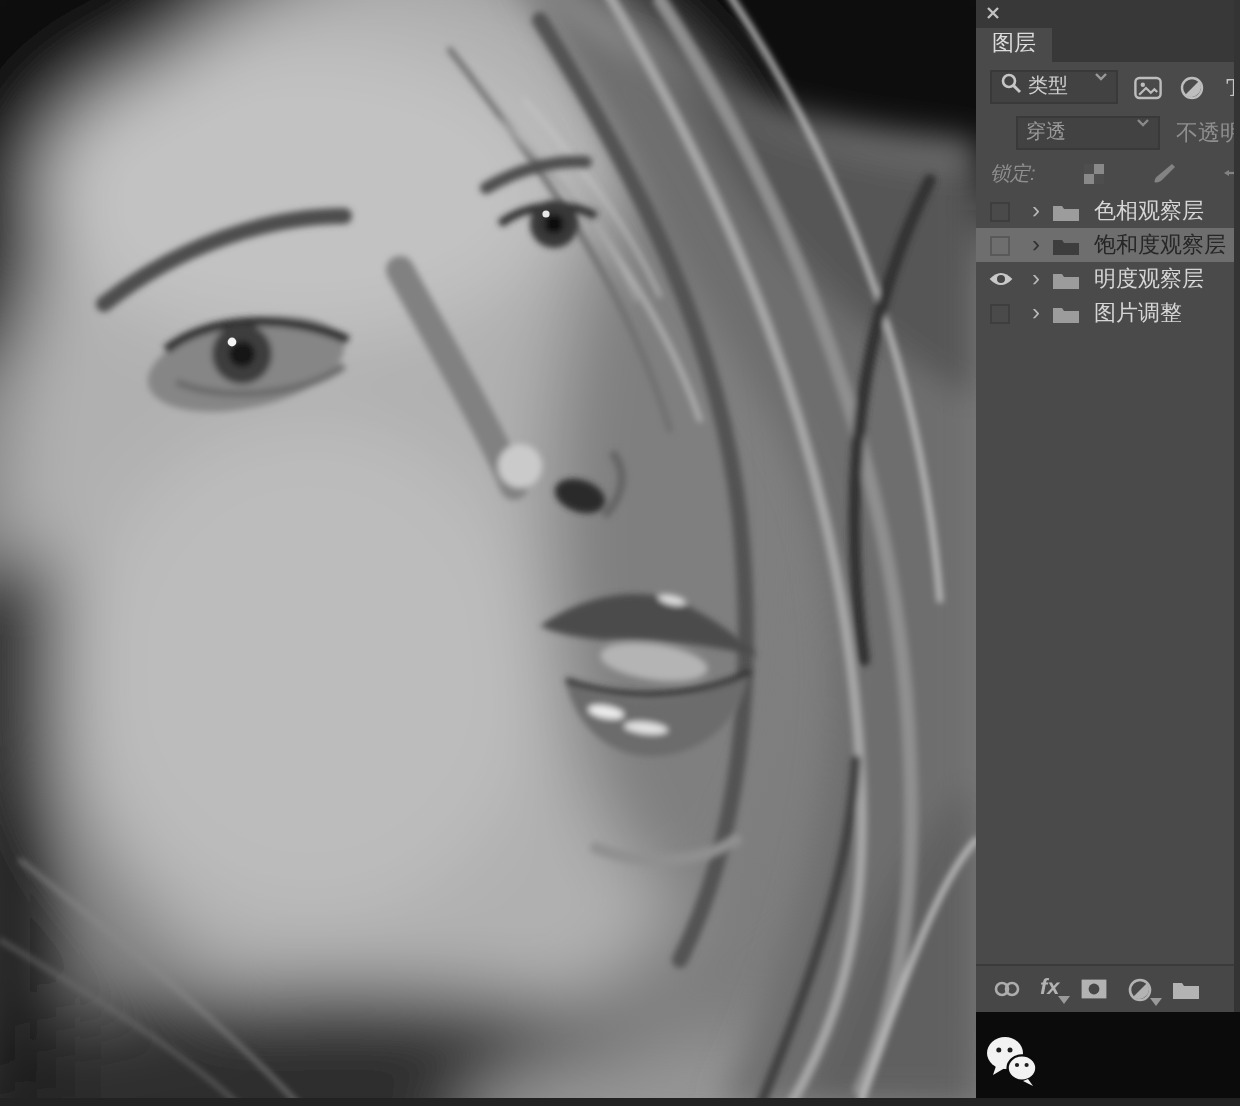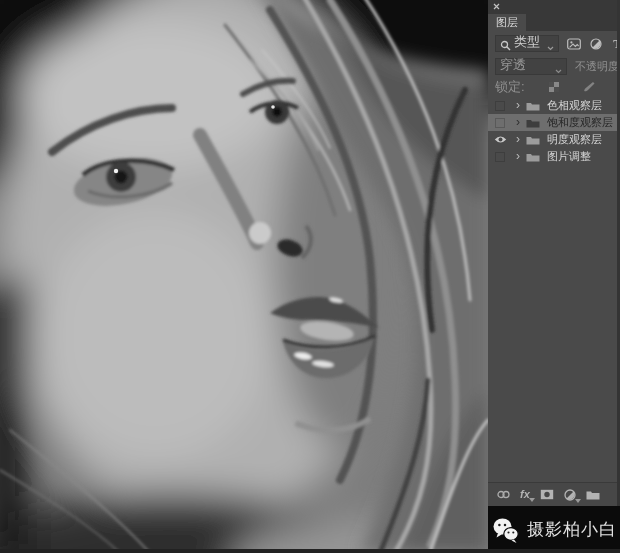--- a/index.html
+++ b/index.html
@@ -9,30 +9,30 @@
   .right-col{position:absolute;left:488px;top:0;width:132px;height:553px;display:flex;flex-direction:column;}
 
   
   .panel{height:506px;background:#4a4a4a;border-right:3px solid #343434;box-sizing:border-box;
          display:flex;flex-direction:column;overflow:hidden;}
   .p-header{height:13px;background:#383838;display:flex;align-items:center;padding-left:5px;flex:none;}
   .p-tabrow{height:18px;background:#383838;display:flex;align-items:flex-end;flex:none;}
   .p-tab{height:17px;background:#4a4a4a;color:#dcdcdc;font-size:11px;line-height:17px;padding:0 8px;white-space:nowrap;}
   .filter-row{height:25px;display:flex;align-items:center;padding-left:7px;gap:7px;flex:none;white-space:nowrap;}
   .dropdown{height:17px;background:#424242;border:1px solid #393939;box-sizing:border-box;
-            display:flex;align-items:flex-end;font-size:13px;color:#cfcfcf;}
+            display:flex;align-items:flex-start;font-size:10px;color:#cfcfcf;}
   .type-dd{width:64px;padding:0 4px;gap:3px;flex:none;}
   .dd-chev{margin-left:auto;flex:none;}
   .ficon{display:flex;align-items:center;justify-content:center;width:15px;flex:none;}
   .t-glyph{font-family:"Liberation Serif","DejaVu Serif",serif;font-weight:bold;font-size:13px;color:#c6c6c6;line-height:1;}
-  .blend-row{height:20px;display:flex;align-items:center;padding-left:7px;gap:8px;
+  .blend-row{height:20px;display:flex;align-items:center;padding-left:20px;gap:8px;
              color:#8f8f8f;font-size:11px;white-space:nowrap;flex:none;}
   .blend-dd{width:72px;padding:0 4px;color:#9a9a9a;flex:none;}
   .lock-row{height:21px;display:flex;align-items:center;padding-left:7px;gap:24px;
-            color:#8f8f8f;font-size:13px;white-space:nowrap;flex:none;}
+            color:#8f8f8f;font-size:10px;white-space:nowrap;flex:none;font-style:italic;}
   .lockicon{display:flex;align-items:center;justify-content:center;flex:none;opacity:.85;}
   .checker{width:10px;height:10px;background:repeating-conic-gradient(#949494 0 25%,#4f4f4f 0 50%);}
 
   .layers{flex:none;}
   .layer-row{height:17px;display:flex;align-items:center;white-space:nowrap;}
   .layer-row.sel{background:#6e6e6e;}
   .well{width:24px;flex:none;display:flex;align-items:center;justify-content:center;}
   .vis-box{width:10px;height:10px;border:1px solid #3e3e3e;box-sizing:border-box;}
   .sel .vis-box{border-color:#595959;}
   .twisty{width:12px;flex:none;color:#b9b9b9;font-size:12px;line-height:1;text-align:center;transform:translateY(-1px);}
@@ -331,17 +331,16 @@
       <svg width="28" height="28" viewBox="0 0 28 28">
         <ellipse cx="10.5" cy="10.5" rx="9" ry="8" fill="#f2f2f2"></ellipse>
         <path d="M6,17 L4.5,21.5 L10,18.2 Z" fill="#f2f2f2"></path>
         <circle cx="7.4" cy="9" r="1.25" fill="#1d1d1d"></circle>
         <circle cx="13" cy="9" r="1.25" fill="#1d1d1d"></circle>
         <ellipse cx="19" cy="18" rx="7.2" ry="6.3" fill="#f2f2f2" stroke="#0b0b0b" stroke-width="1.2"></ellipse>
         <path d="M22,23.5 L24.5,27 L19.5,24.5 Z" fill="#f2f2f2"></path>
         <circle cx="16.5" cy="16.5" r="1.05" fill="#1d1d1d"></circle>
         <circle cx="21.3" cy="16.5" r="1.05" fill="#1d1d1d"></circle>
       </svg>
-      <span class="wm-text">摄影柏小白</span>
     </div>
 
   </div>
 </div>
 
 </body></html>

